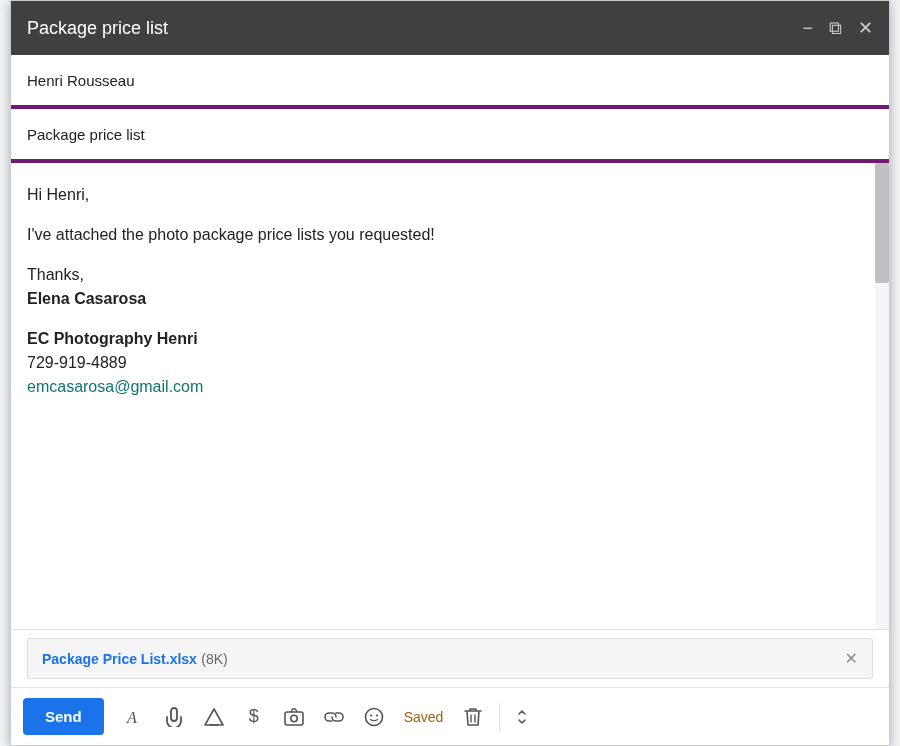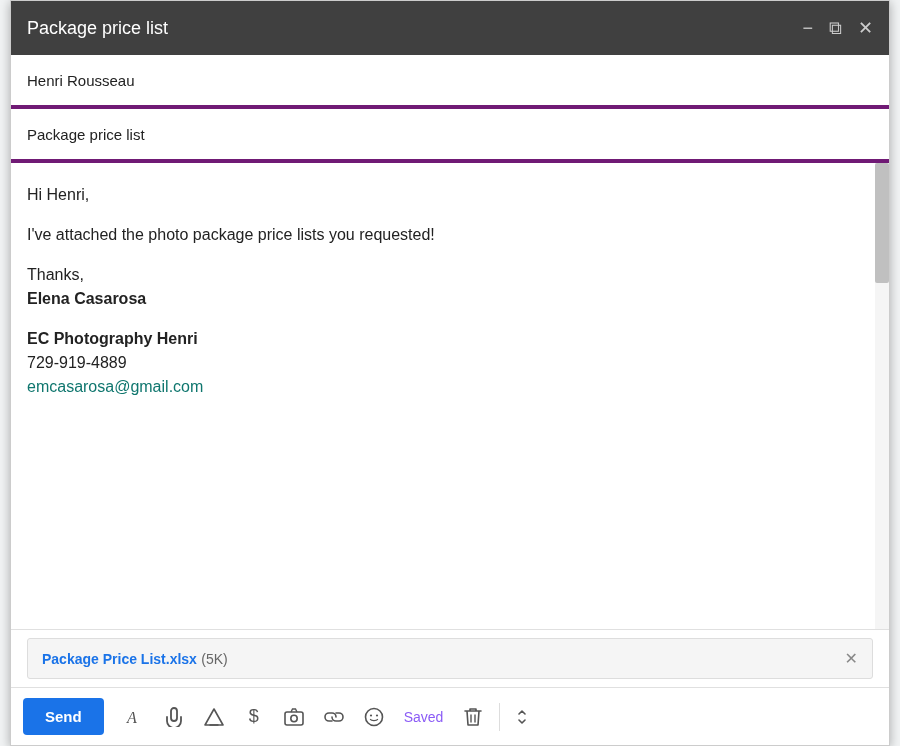--- a/index.html
+++ b/index.html
@@ -153,21 +153,21 @@
       color: #555;
       font-size: 18px;
     }
     .toolbar-divider {
       width: 1px;
       height: 28px;
       background: #ddd;
       margin: 0 4px;
     }
     .toolbar-saved {
-      color: #8b5cf6;
+      color: #a16207;
       font-size: 14px;
       padding: 0 8px;
     }
     .toolbar-more {
       width: 28px;
       height: 36px;
       display: flex;
       align-items: center;
       justify-content: center;
       cursor: pointer;
@@ -210,21 +210,21 @@
       <a class="link" href="mailto:emcasarosa@gmail.com">emcasarosa@gmail.com</a>
     </p>
     <div class="scrollbar-track">
       <div class="scrollbar-thumb"></div>
     </div>
   </div>
 
   <div class="attachment-bar">
     <span>
       <span class="attachment-name">Package Price List.xlsx</span>
-      <span class="attachment-size">(5K)</span>
+      <span class="attachment-size">(8K)</span>
     </span>
     <span class="attachment-close">✕</span>
   </div>
 
   <div class="toolbar">
     <button class="send-btn">Send</button>
 
     <div class="toolbar-icon" title="Formatting">
       <svg width="18" height="18" viewBox="0 0 18 18" fill="none">
         <text x="2" y="15" font-family="serif" font-size="16" fill="#555" font-style="italic">A</text>

